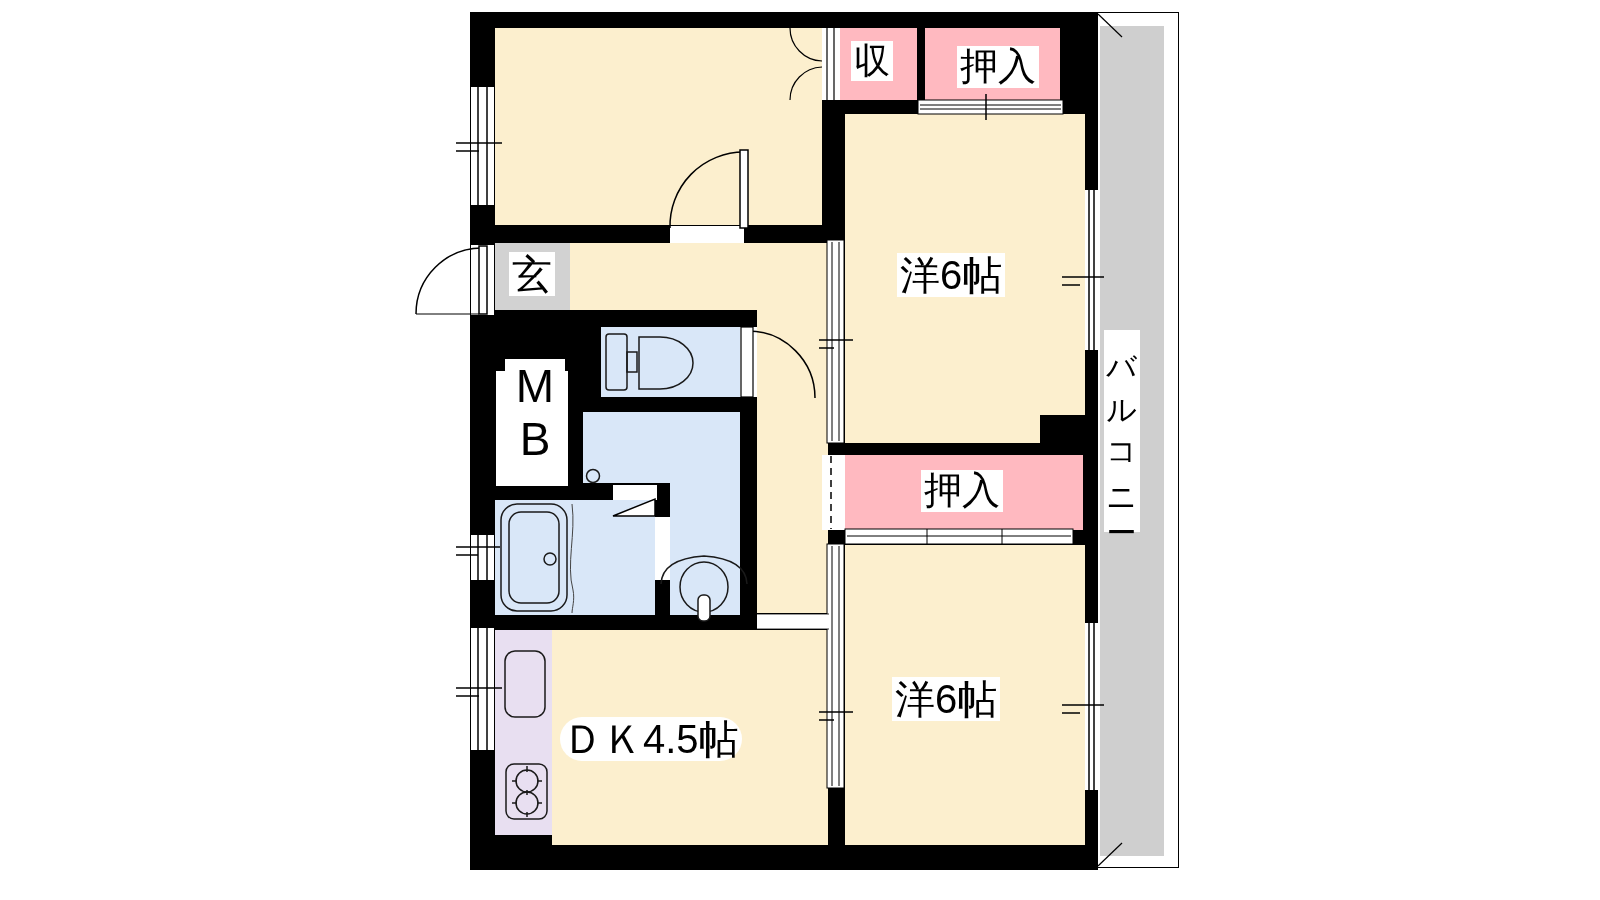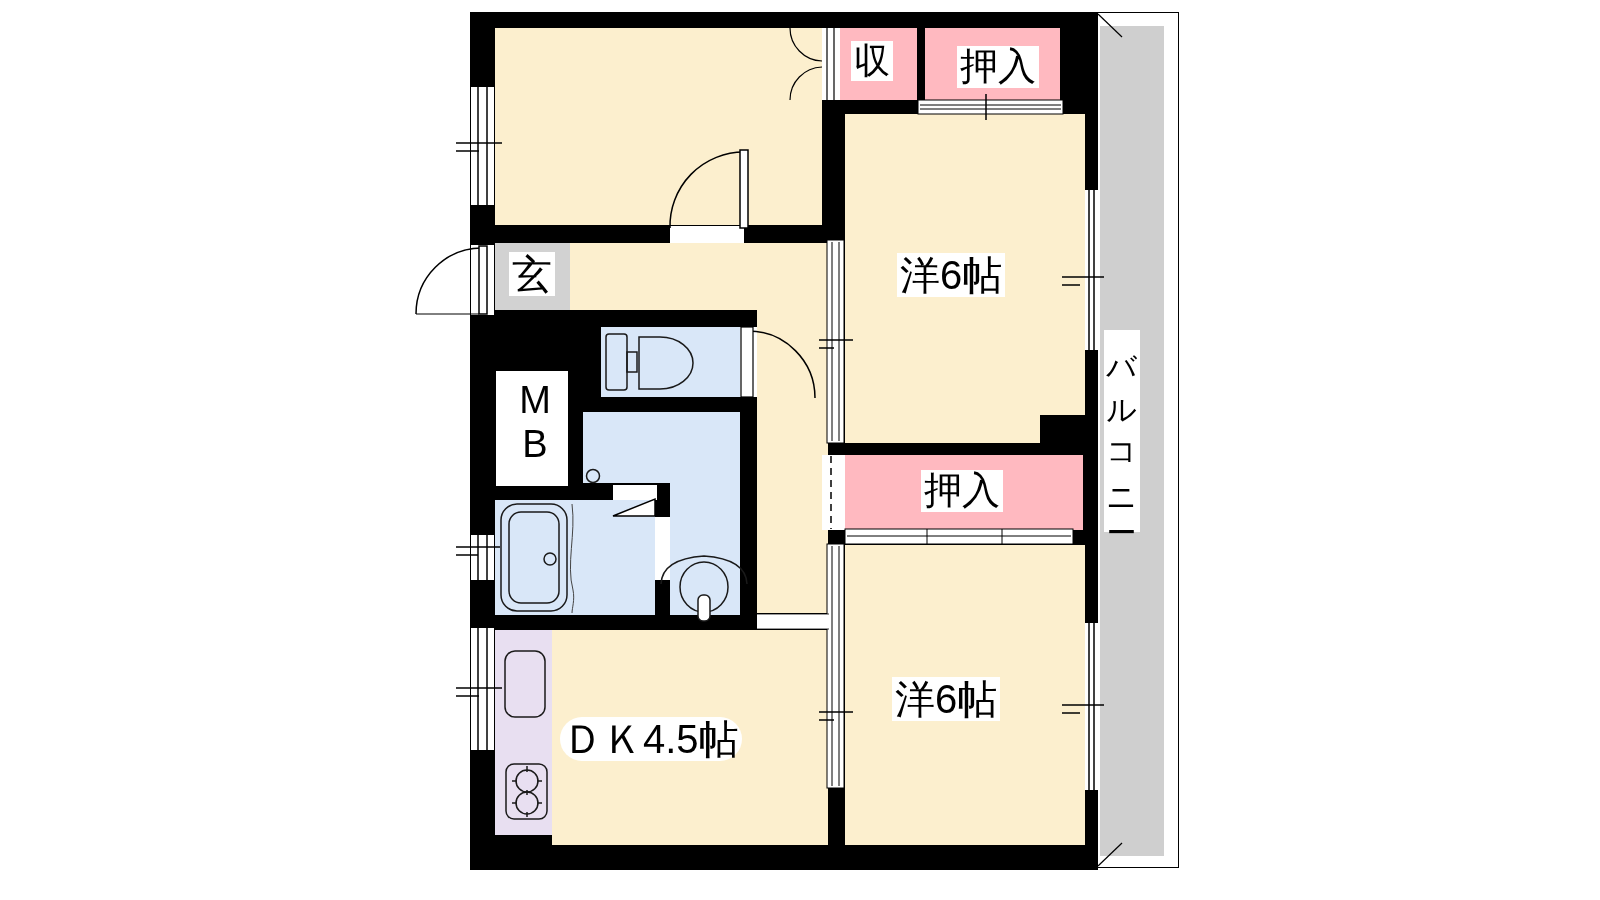--- a/index.html
+++ b/index.html
@@ -41,21 +41,21 @@
   
   #overlay{left:0;top:0;width:1600px;height:900px;pointer-events:none;}
   
   .lbl{position:absolute;background:#fff;color:#000;line-height:1.05;padding:1px 3px;
        white-space:nowrap;font-weight:500;}
   .lbl-yo55{left:552px;top:95px;font-size:40px;}
   .lbl-shu{left:851px;top:41px;font-size:36px;}
   .lbl-oshiire-top{left:957px;top:46px;font-size:38px;}
   .lbl-yo6-up{left:897px;top:253px;font-size:40px;}
   .lbl-genkan{left:509px;top:252px;font-size:40px;}
-  .lbl-mb{left:505px;top:378px;width:54px;font-size:38px;text-align:center;
+  .lbl-mb{left:505px;top:359px;width:54px;font-size:46px;text-align:center;
           word-break:break-all;white-space:normal;line-height:1.15;background:#fff;}
   .lbl-oshiire-mid{left:921px;top:470px;font-size:38px;}
   .lbl-yo6-low{left:892px;top:677px;font-size:40px;}
   .lbl-dk{left:560px;top:717px;font-size:40px;border-radius:22px;}
   .lbl-balcony{left:1104px;top:330px;font-size:30px;writing-mode:vertical-rl;
                text-orientation:upright;letter-spacing:12px;padding:3px 2px;}
 </style>
 </head>
 <body>
 

